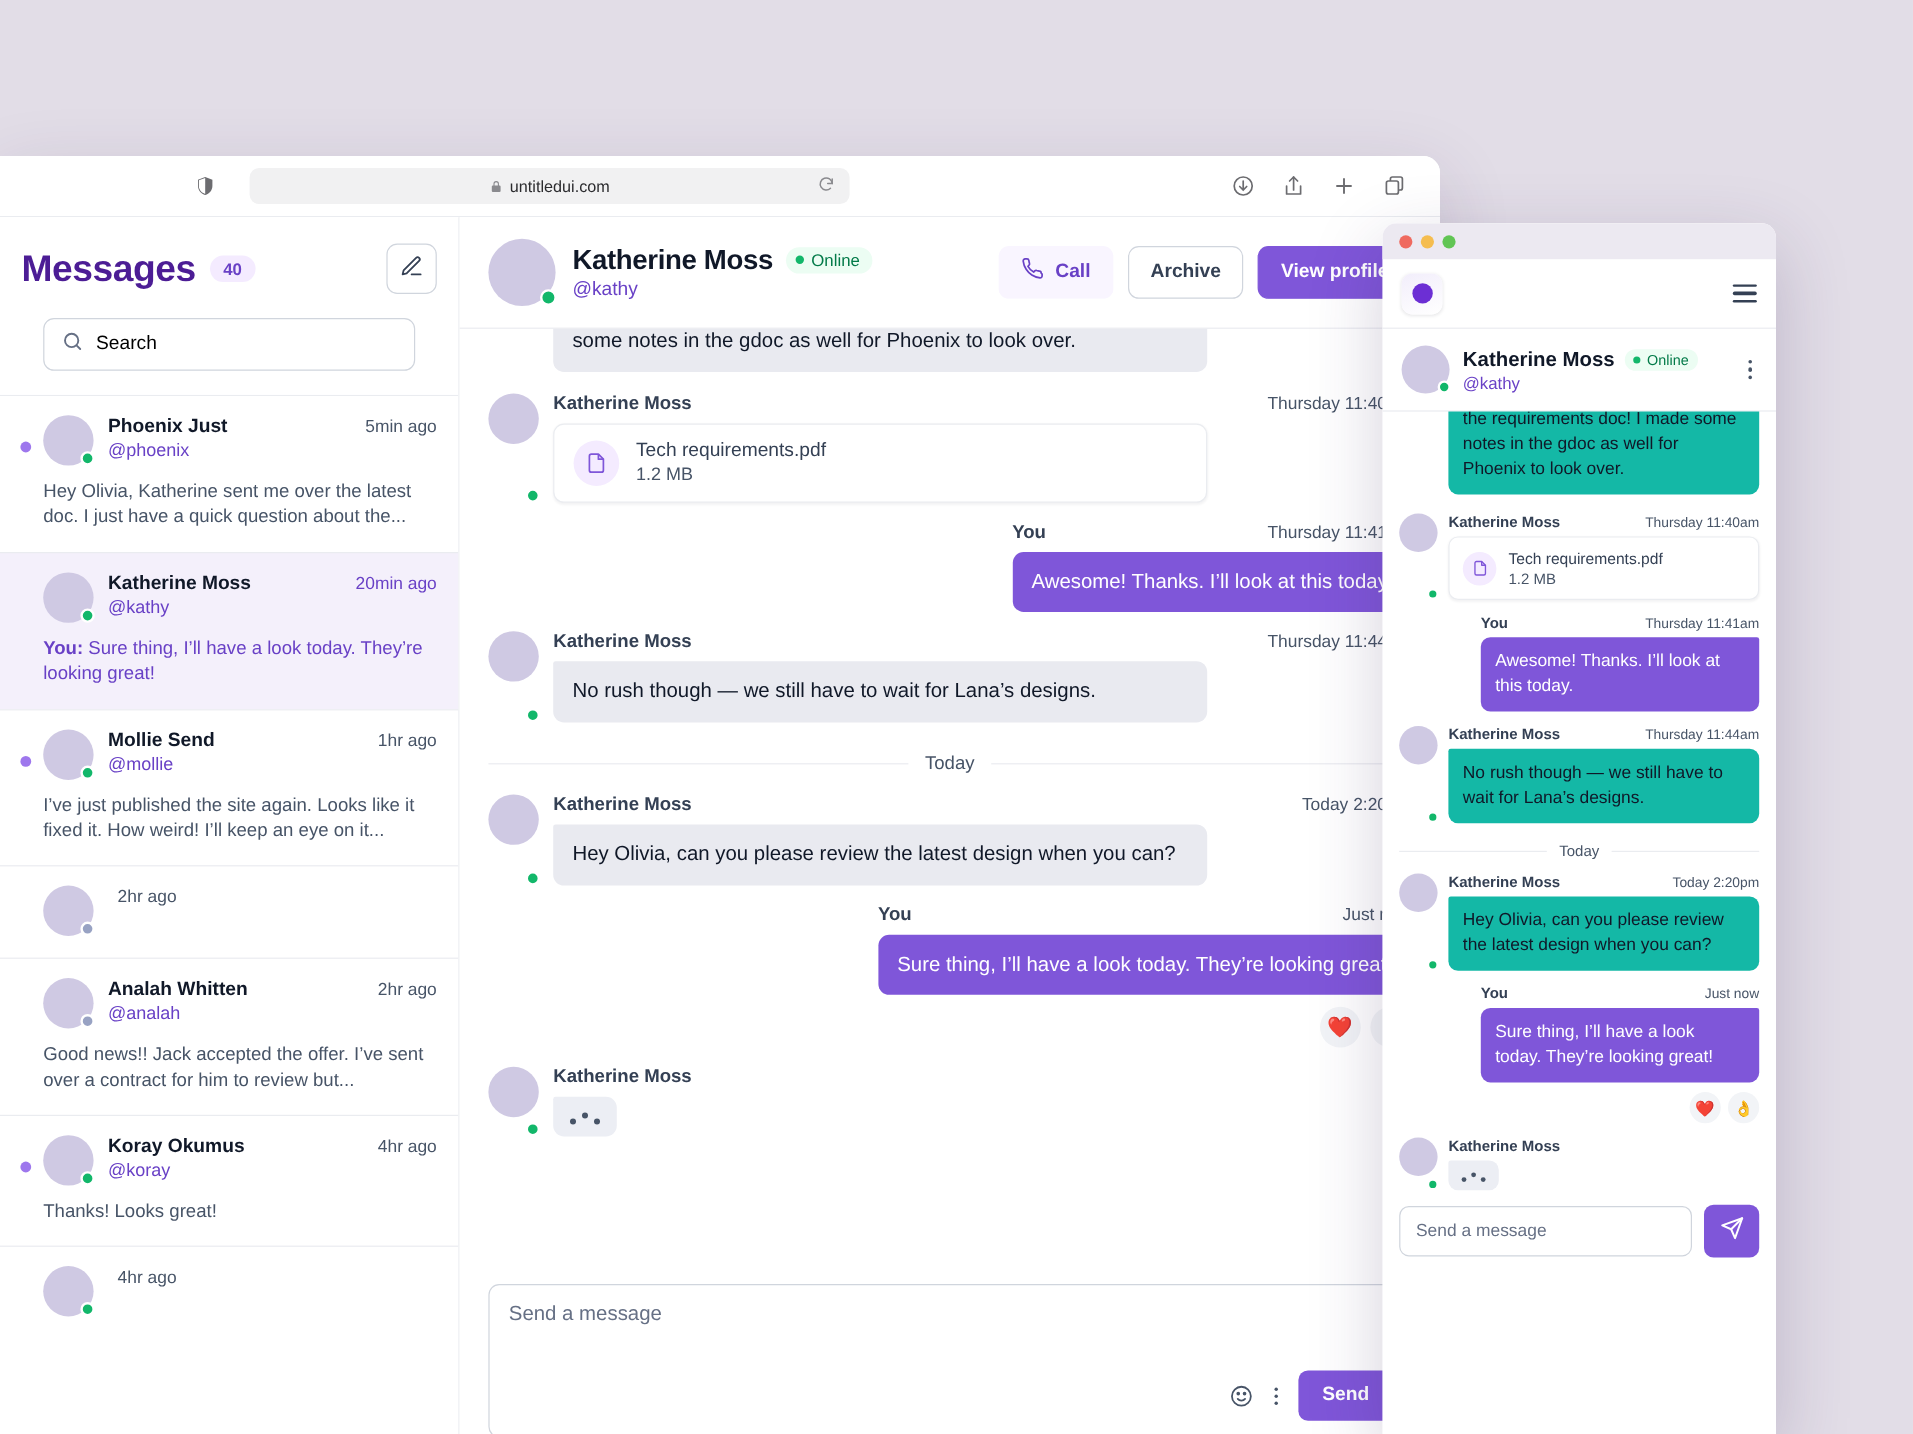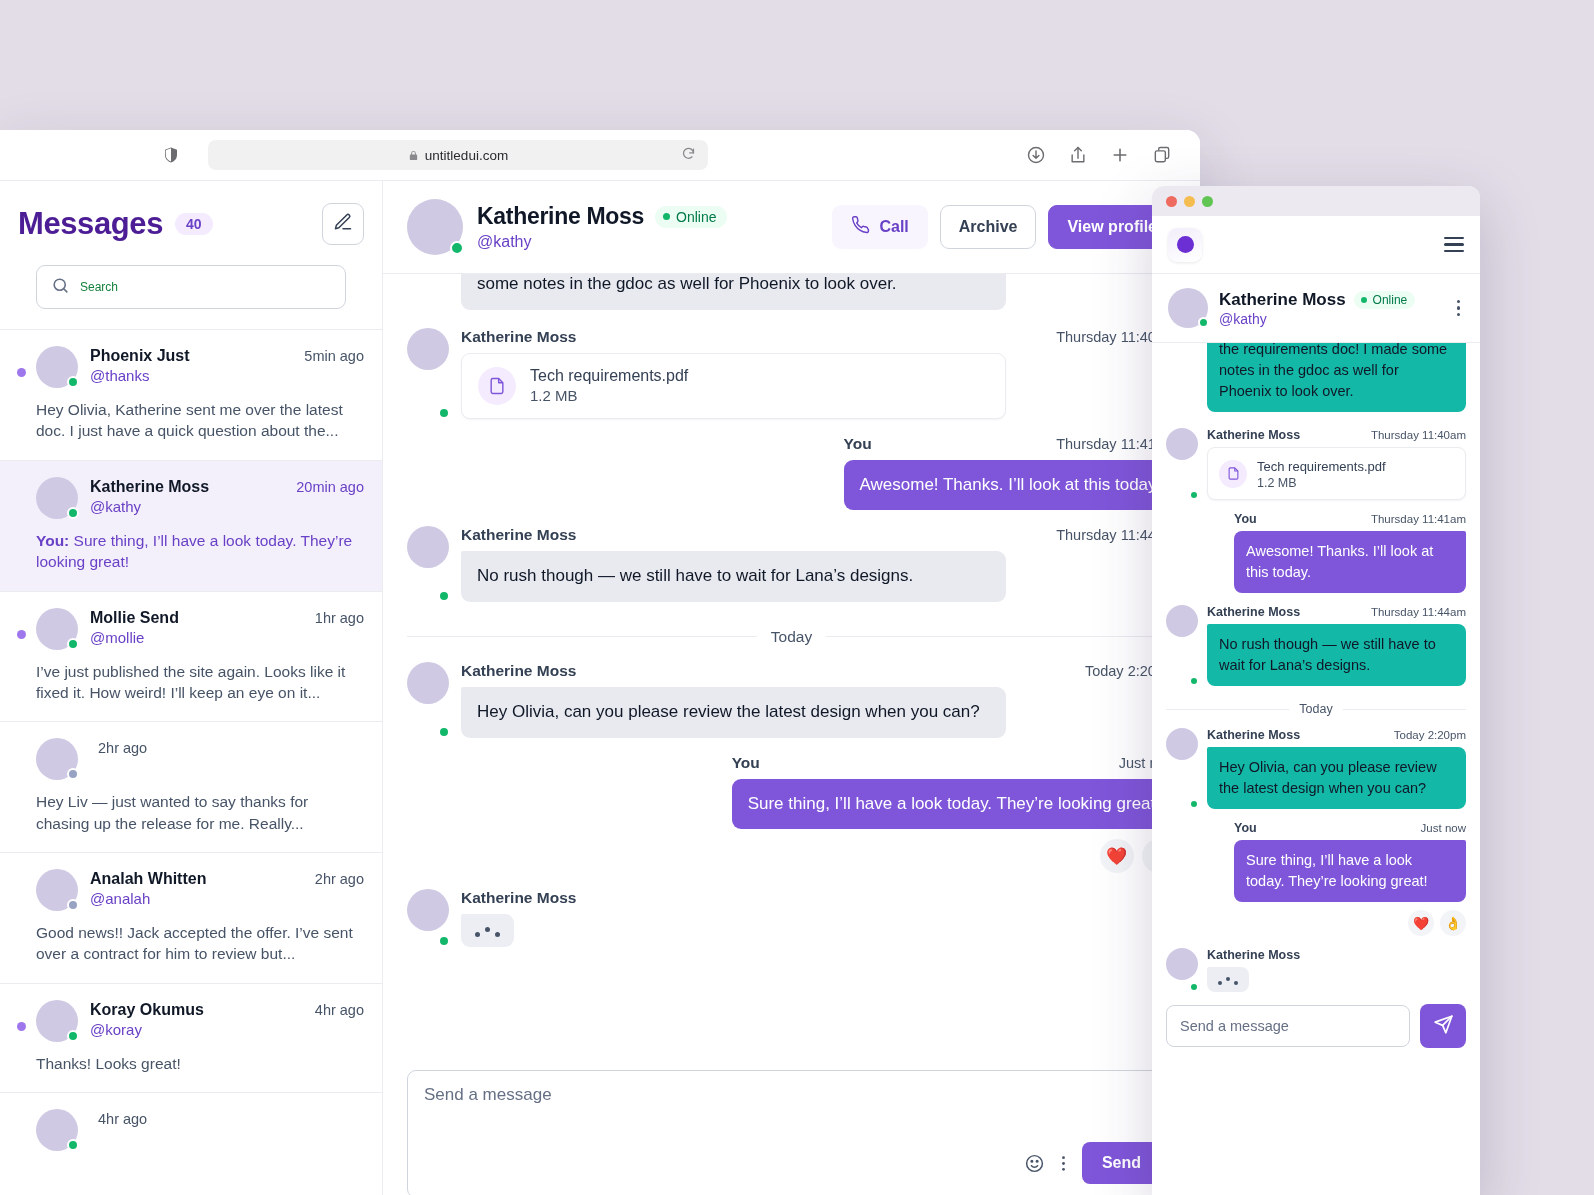--- a/index.html
+++ b/index.html
@@ -66,21 +66,21 @@
     background: #fff; display: flex; align-items: center; justify-content: center;
     color: #344054; cursor: pointer;
   }
   .search {
     margin: 20px 18px 0 18px; height: 44px;
     border: 1px solid #d0d5dd; border-radius: 9px;
     display: flex; align-items: center; padding: 0 14px; gap: 10px;
     background: #fff;
   }
   .search svg { color: #667085; }
-  .search span { font-size: 12px; color: #15803d; }
+  .search span { font-size: 16px; color: #000000; }
 
   .thread-list { margin-top: 20px; overflow: hidden; flex: 1; }
   .thread {
     position: relative;
     padding: 16px 18px 18px 36px;
     border-top: 1px solid #eaecf0;
     cursor: pointer;
   }
   .thread.active { background: #f4f0fb; }
   .thread .unread-dot {
@@ -364,21 +364,21 @@
               <span class="unread-dot"></span>
               <div class="th-row">
                 <span class="av">
                   <span class="pic"><span class="face" style="background:#b9a67a"><span class="hair" style="background:radial-gradient(circle at 50% 30%, #3a2a20 0 38%, transparent 39%), linear-gradient(180deg,#3a2a20 0 46%, transparent 46%)"></span><span class="skin" style="background:#6b4a33"></span><span style="position:absolute;left:14%;bottom:0;width:72%;height:26%;border-radius:40% 40% 0 0;background:#3a2a20;opacity:.55"></span></span></span>
                   <span class="status st-online"></span>
                 </span>
                 <div class="th-meta">
                   <div style="display:flex;align-items:flex-start">
                     <div style="flex:1;min-width:0">
                       <div class="th-name">Phoenix Just</div>
-                      <div class="th-handle">@thanks</div>
+                      <div class="th-handle">@phoenix</div>
                     </div>
                     <div class="th-time">5min ago</div>
                   </div>
                 </div>
               </div>
               <div class="th-preview">Hey Olivia, Katherine sent me over the latest doc. I just have a quick question about the...</div>
             </div>
             <div class="thread active">
               <div class="th-row">
                 <span class="av">
@@ -421,21 +421,20 @@
                 <span class="av">
                   <span class="pic"><span class="face" style="background:#cfc6d8"><span class="hair" style="background:radial-gradient(circle at 50% 30%, #2c211d 0 38%, transparent 39%), linear-gradient(180deg,#2c211d 0 46%, transparent 46%)"></span><span class="skin" style="background:#b58064"></span><span style="position:absolute;left:14%;bottom:0;width:72%;height:26%;border-radius:40% 40% 0 0;background:#2c211d;opacity:.55"></span></span></span>
                   <span class="status st-offline"></span>
                 </span>
                 <div class="th-meta">
                   <div style="display:flex;align-items:flex-start">
                     <div class="th-time">2hr ago</div>
                   </div>
                 </div>
               </div>
-              <div class="th-preview">Hey Liv — just wanted to say thanks for chasing up the release for me. Really...</div>
             </div>
             <div class="thread">
               <div class="th-row">
                 <span class="av">
                   <span class="pic"><span class="face" style="background:#cdc2e2"><span class="hair" style="background:radial-gradient(circle at 50% 30%, #1d1712 0 38%, transparent 39%), linear-gradient(180deg,#1d1712 0 46%, transparent 46%)"></span><span class="skin" style="background:#8a5b41"></span><span style="position:absolute;left:14%;bottom:0;width:72%;height:26%;border-radius:40% 40% 0 0;background:#1d1712;opacity:.55"></span></span></span>
                   <span class="status st-offline"></span>
                 </span>
                 <div class="th-meta">
                   <div style="display:flex;align-items:flex-start">
                     <div style="flex:1;min-width:0">

